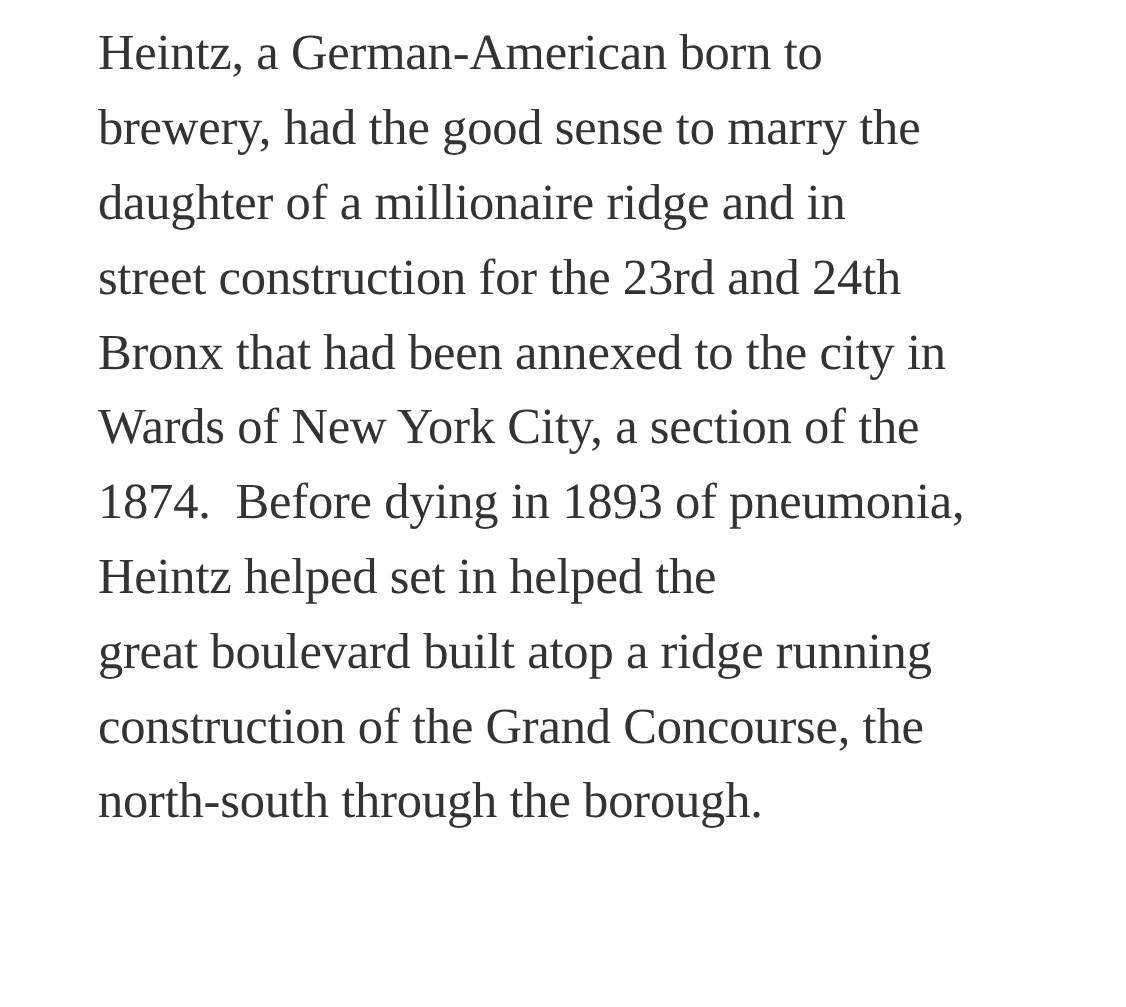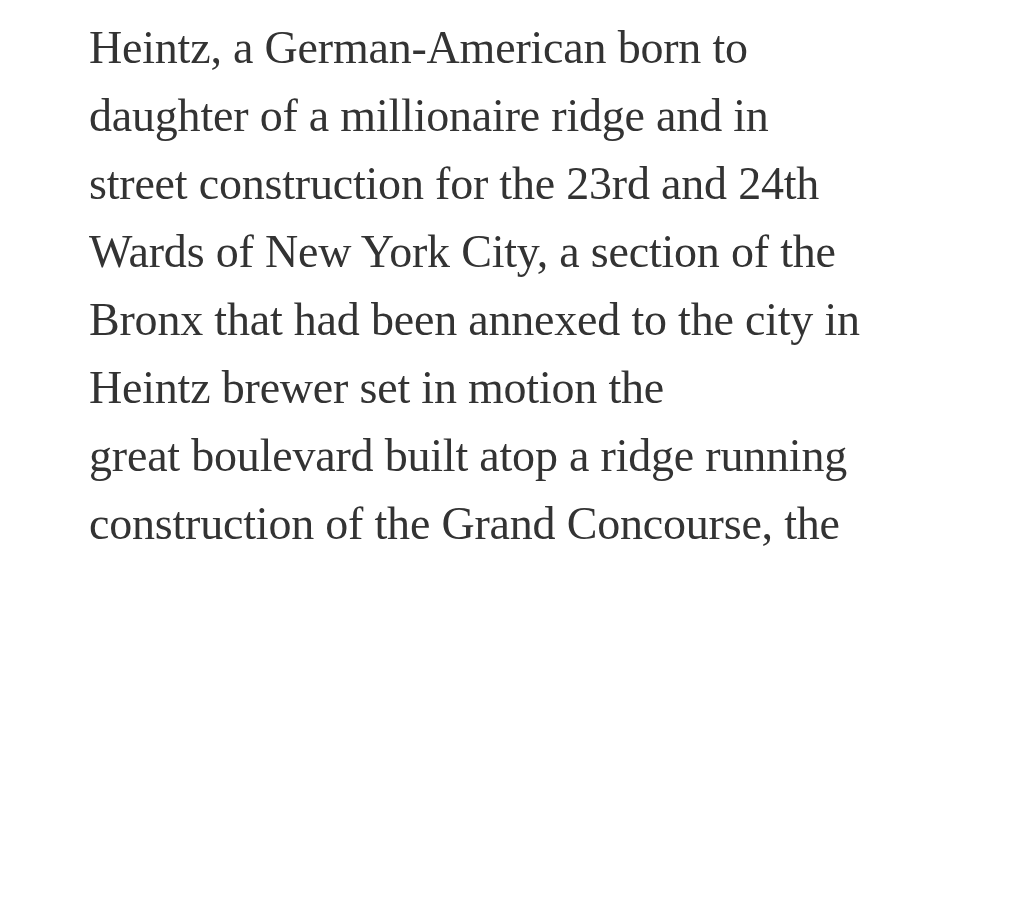--- a/index.html
+++ b/index.html
@@ -25,20 +25,23 @@
   .text-line {
     white-space: pre;       
     height: 68px;
   }
 </style>
 </head>
 <body>
 
 <div class="article-body">
   <div class="text-line">Heintz, a German-American born to</div>
+  <div class="text-line">brewery, had the good sense to marry the</div>
   <div class="text-line">daughter of a millionaire ridge and in</div>
   <div class="text-line">street construction for the 23rd and 24th</div>
+  <div class="text-line">Bronx that had been annexed to the city in</div>
   <div class="text-line">Wards of New York City, a section of the</div>
-  <div class="text-line">Bronx that had been annexed to the city in</div>
-  <div class="text-line">Heintz brewer set in motion the</div>
+  <div class="text-line">1874.  Before dying in 1893 of pneumonia,</div>
+  <div class="text-line">Heintz helped set in helped the</div>
   <div class="text-line">great boulevard built atop a ridge running</div>
   <div class="text-line">construction of the Grand Concourse, the</div>
+  <div class="text-line">north-south through the borough.</div>
 </div>
 
 </body></html>

